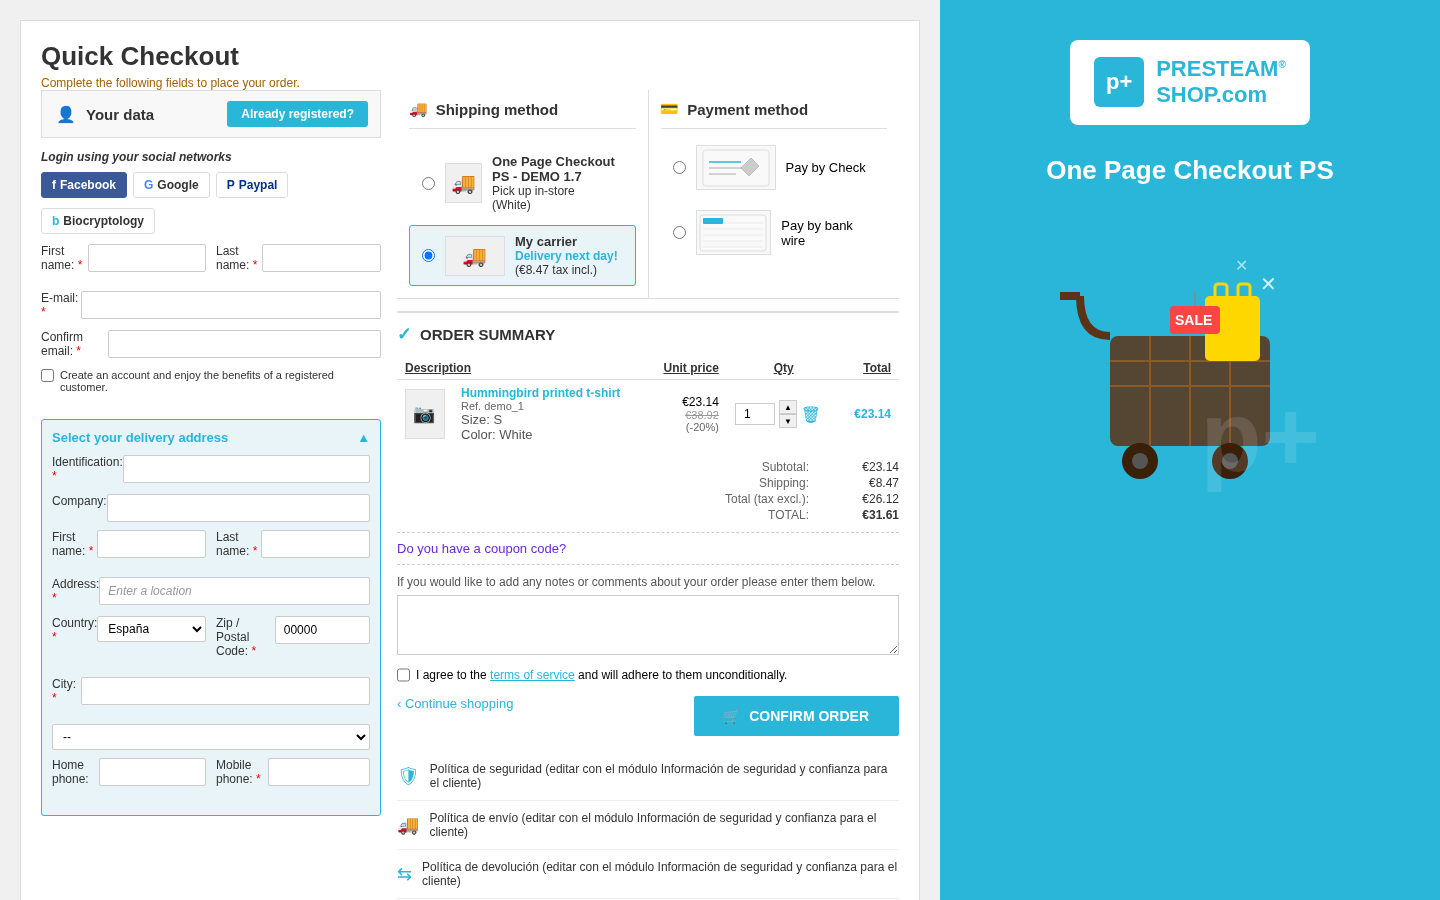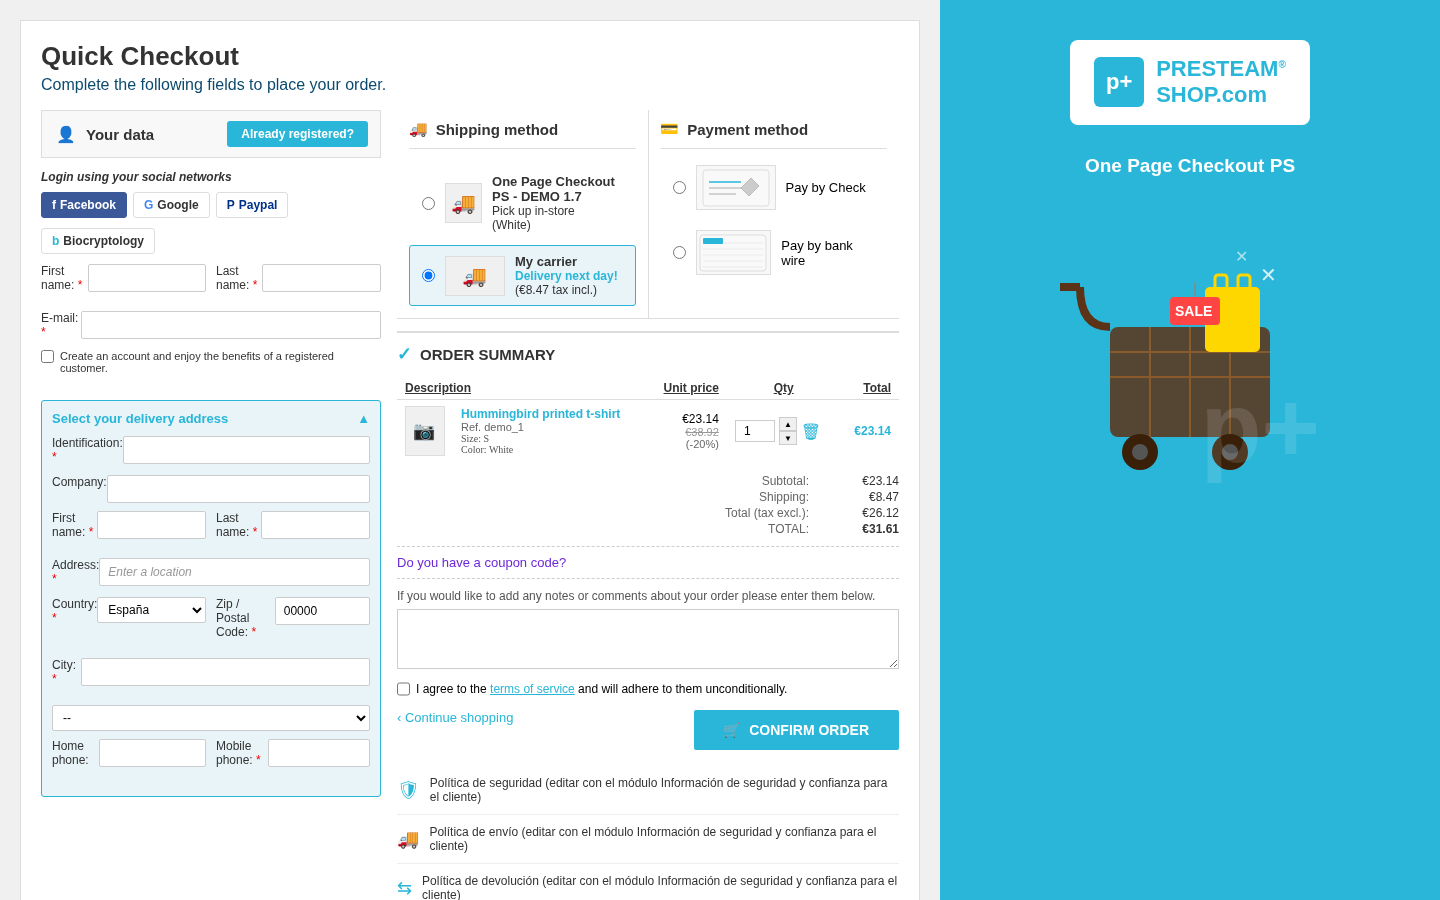--- a/index.html
+++ b/index.html
@@ -23,23 +23,22 @@
     }
 
     .checkout-title {
       font-size: 26px;
       font-weight: bold;
       color: #333;
       margin-bottom: 4px;
     }
 
     .checkout-subtitle {
-      font-size: 16px;
-      color: #0c4a6e;
-      margin-bottom: 16px;
+      font-size: 12px;
+      color: #a16207;
     }
 
     
     .checkout-columns {
       display: flex;
       gap: 16px;
     }
 
     .left-column {
       width: 340px;
@@ -331,22 +330,21 @@
       font-size: 12px;
     }
 
     .product-ref {
       color: #666;
       font-size: 11px;
     }
 
     .product-attr {
       color: #555;
-      font-size: 10px;
-      font-family: Liberation Serif, serif;
+      font-size: 13px;
     }
 
     .price-cell {
       text-align: right;
       font-size: 12px;
     }
 
     .old-price {
       text-decoration: line-through;
       color: #999;
@@ -556,21 +554,21 @@
       color: #333;
       line-height: 1.2;
     }
 
     .brand-name span {
       color: #29b6d8;
     }
 
     .promo-title {
       color: #fff;
-      font-size: 19px;
+      font-size: 26px;
       font-weight: bold;
       text-align: center;
       margin-bottom: 30px;
     }
 
     
     .cart-illustration {
       width: 280px;
       height: 280px;
       position: relative;
@@ -659,20 +657,26 @@
           </div>
         </div>
 
         <div class="form-group">
           <label class="form-label">
             <span>E-mail:</span> <span class="required">*</span>
           </label>
           <input type="email" class="form-input" style="">
         </div>
 
+        <div class="form-group">
+          <label class="form-label">
+            <span>Confirm email:</span> <span class="required">*</span>
+          </label>
+          <input type="email" class="form-input" style="">
+        </div>
 
         <div class="checkbox-row">
           <input type="checkbox" style="">
           <span>Create an account and enjoy the benefits of a registered customer.</span>
         </div>
 
         <div class="delivery-section">
           <div class="delivery-header">
             <span class="delivery-title">Select your delivery address</span>
             <span style="color:#29b6d8;cursor:pointer;">▲</span>

